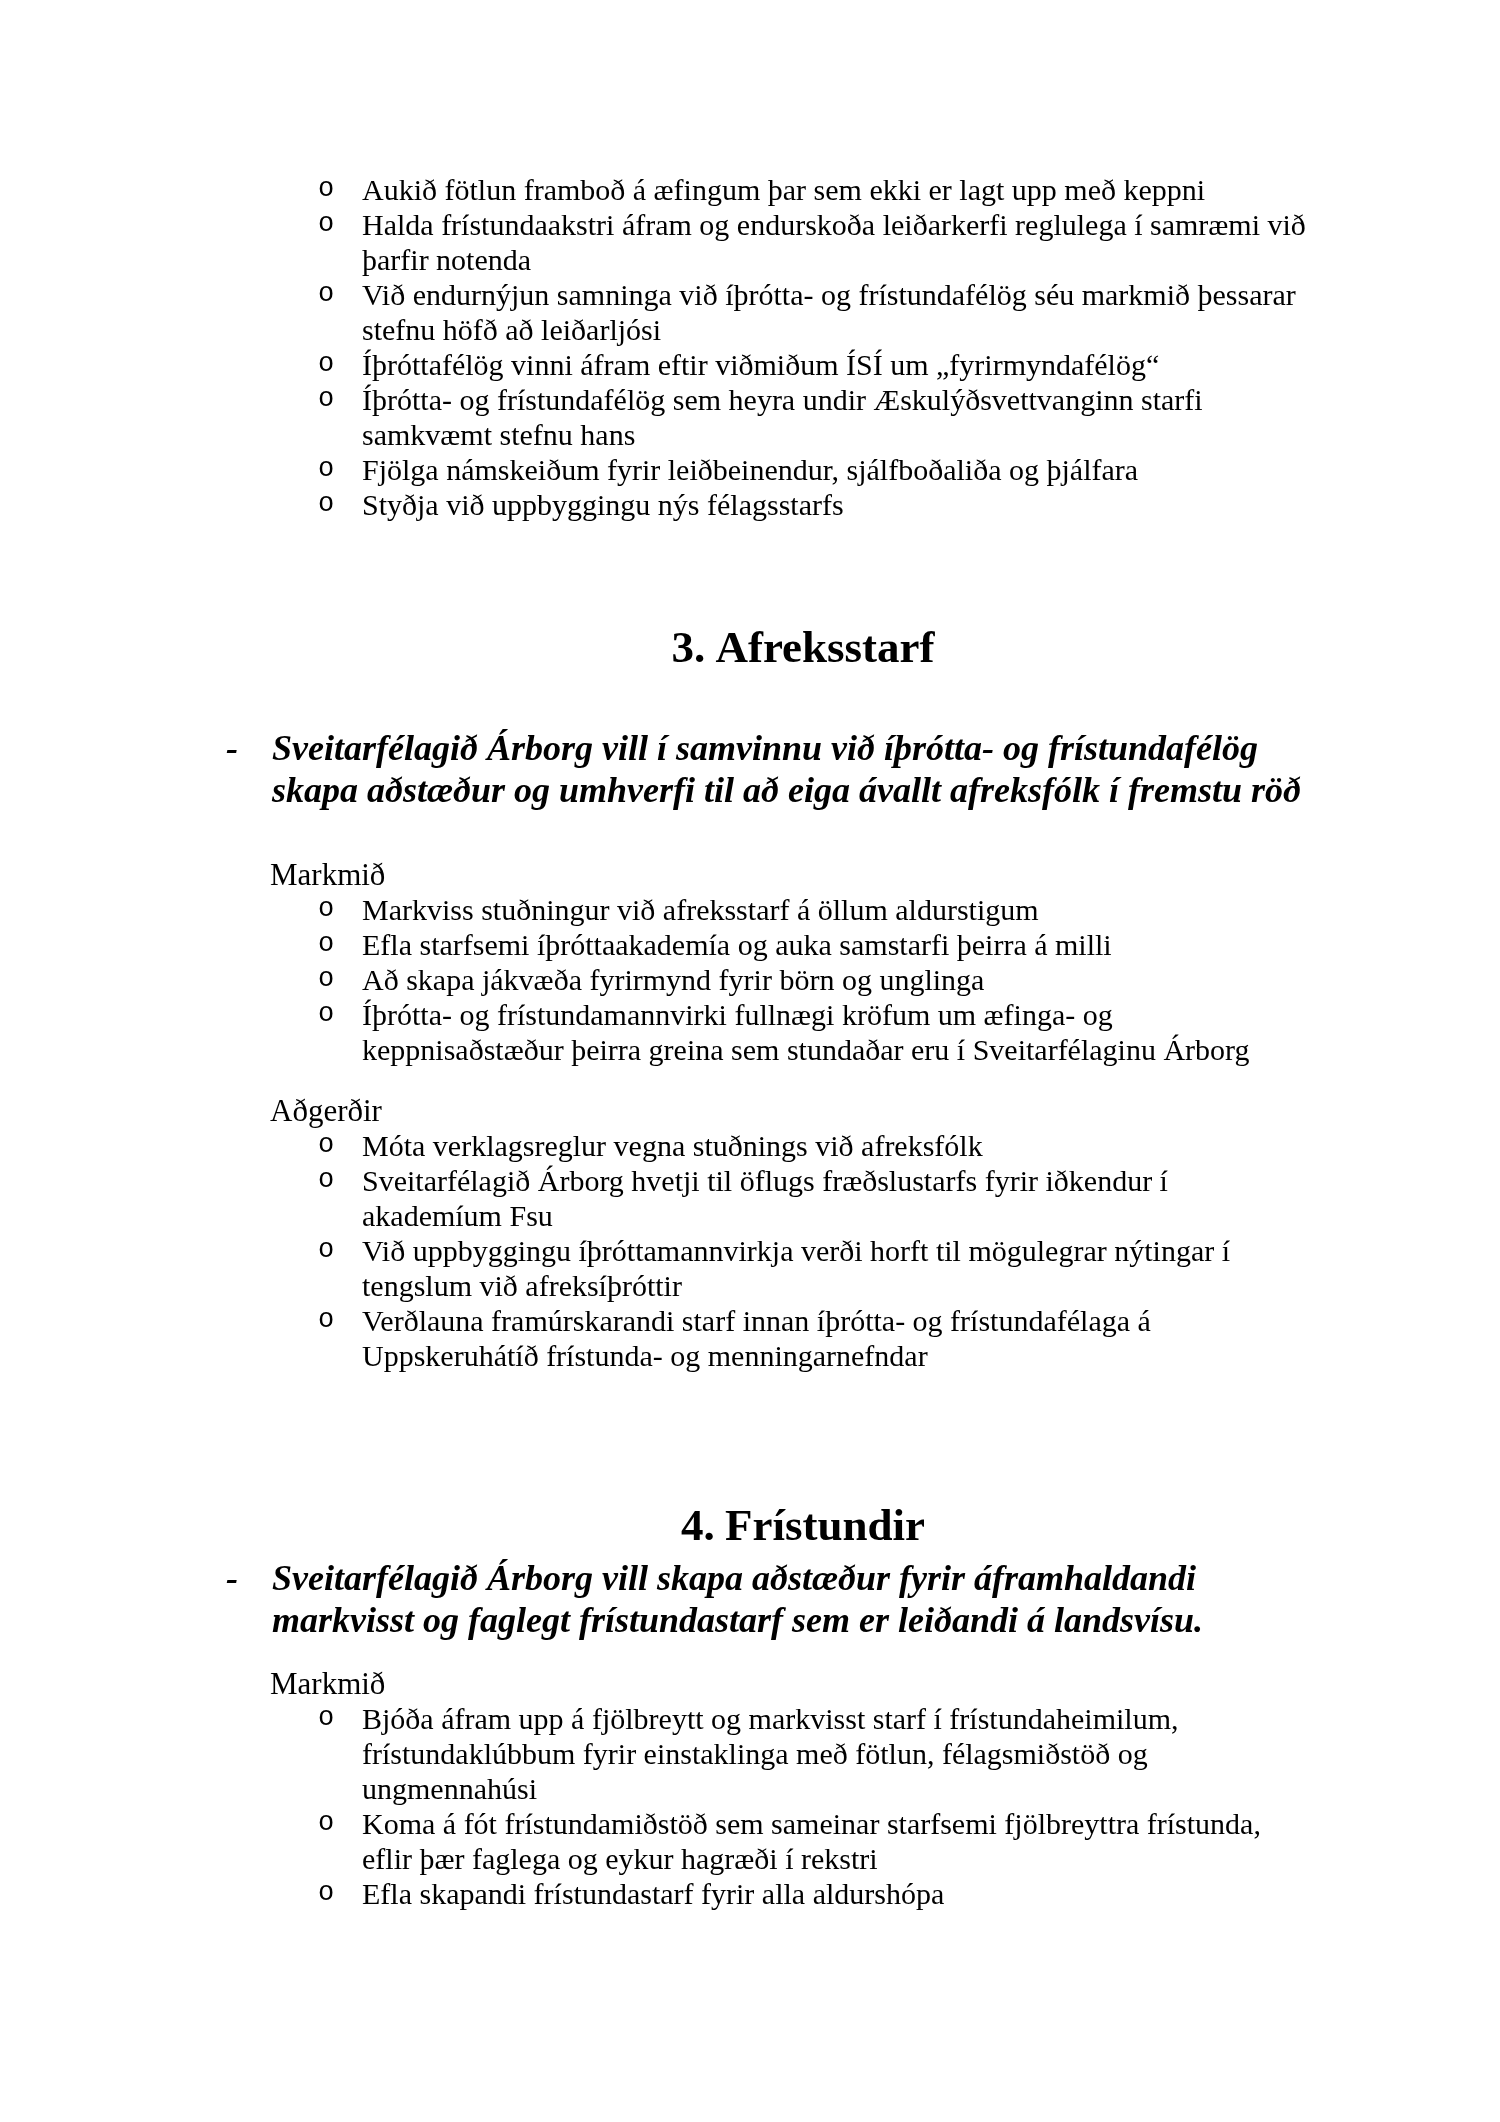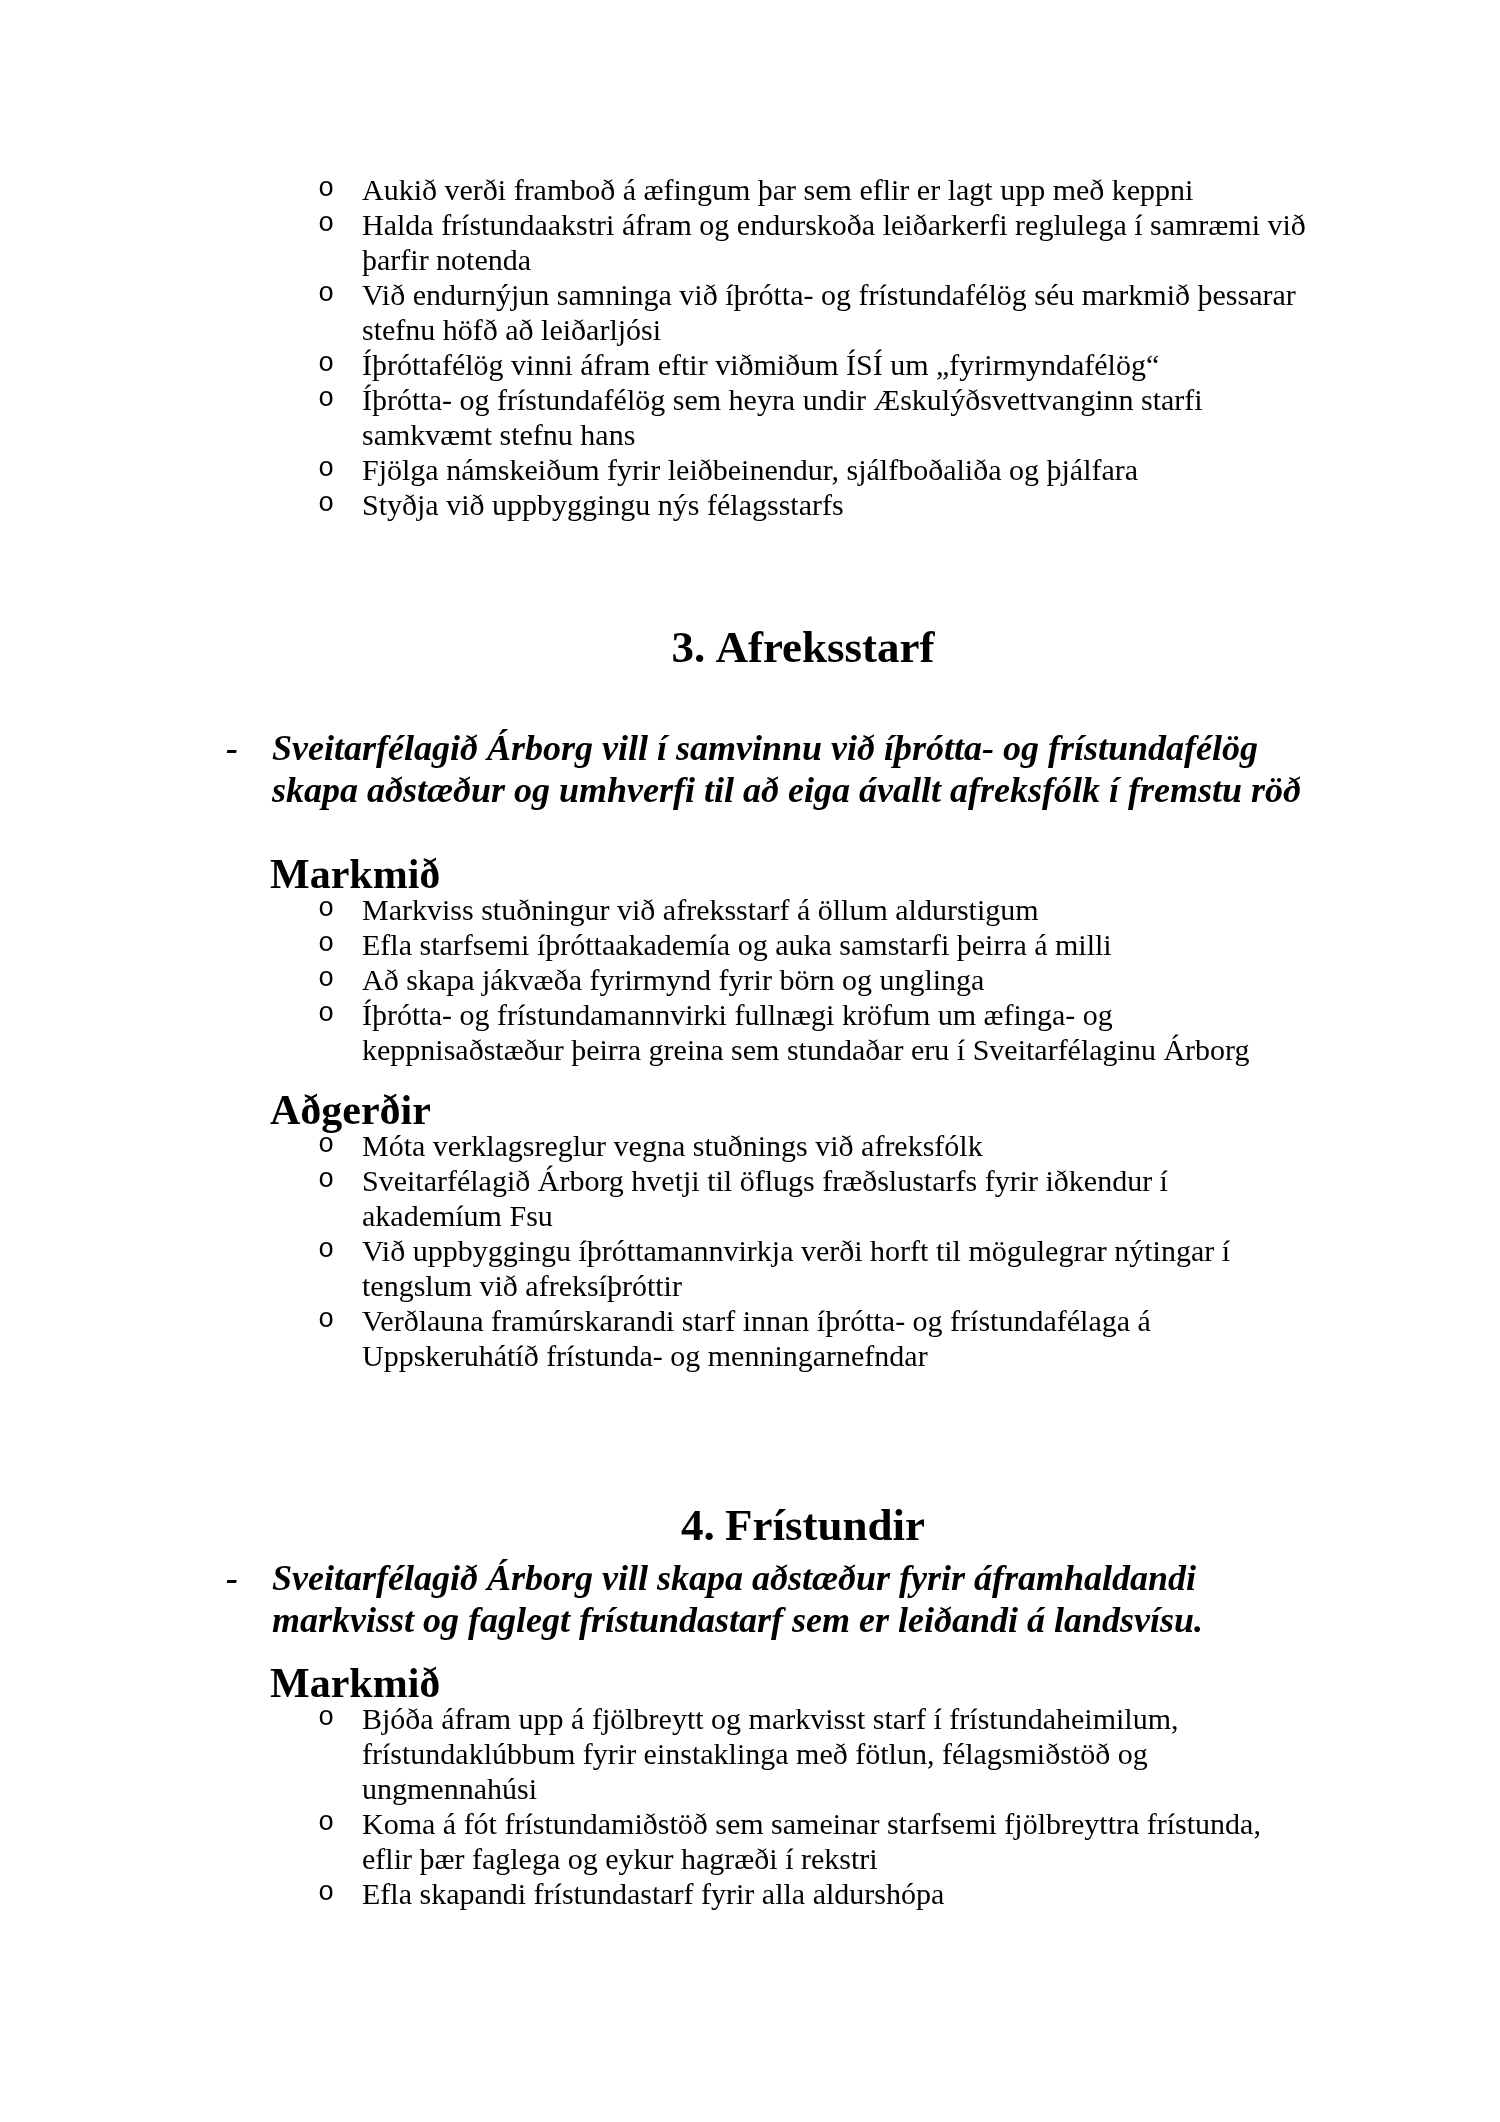--- a/index.html
+++ b/index.html
@@ -51,43 +51,43 @@
   }
   .lead .dash {
     position:absolute;
     left:0; top:0;
   }
   .ltext { white-space:pre-line; }
 
   
   .sub-label {
     padding-left:44px;
-    font-size:42px;
+    font-size:31px;
     line-height:35px;
-    font-weight:bold;
+    font-weight:normal;
   }
 
   
   #h3       { margin-top:100px; }
   #lead3    { margin-top:55px;  }
   #label-m3 { margin-top:46px;  }
   #label-a3 { margin-top:26px;  }
   #h4       { margin-top:127px;font-family:Liberation Serif, serif; }
   #lead4    { margin-top:7px;   }
   #label-m4 { margin-top:25px;  }
 </style>
 </head>
 <body>
 
 <div class="page">
 
   <div class="blist">
     <div class="brow">
       <span class="marker">o</span>
-      <span class="btext">Aukið verði framboð á æfingum þar sem eflir er lagt upp með keppni</span>
+      <span class="btext">Aukið fötlun framboð á æfingum þar sem ekki er lagt upp með keppni</span>
     </div>
     <div class="brow">
       <span class="marker">o</span>
       <span class="btext">Halda frístundaakstri áfram og endurskoða leiðarkerfi reglulega í samræmi við
 þarfir notenda</span>
     </div>
     <div class="brow">
       <span class="marker">o</span>
       <span class="btext">Við endurnýjun samninga við íþrótta- og frístundafélög séu markmið þessarar
 stefnu höfð að leiðarljósi</span>

